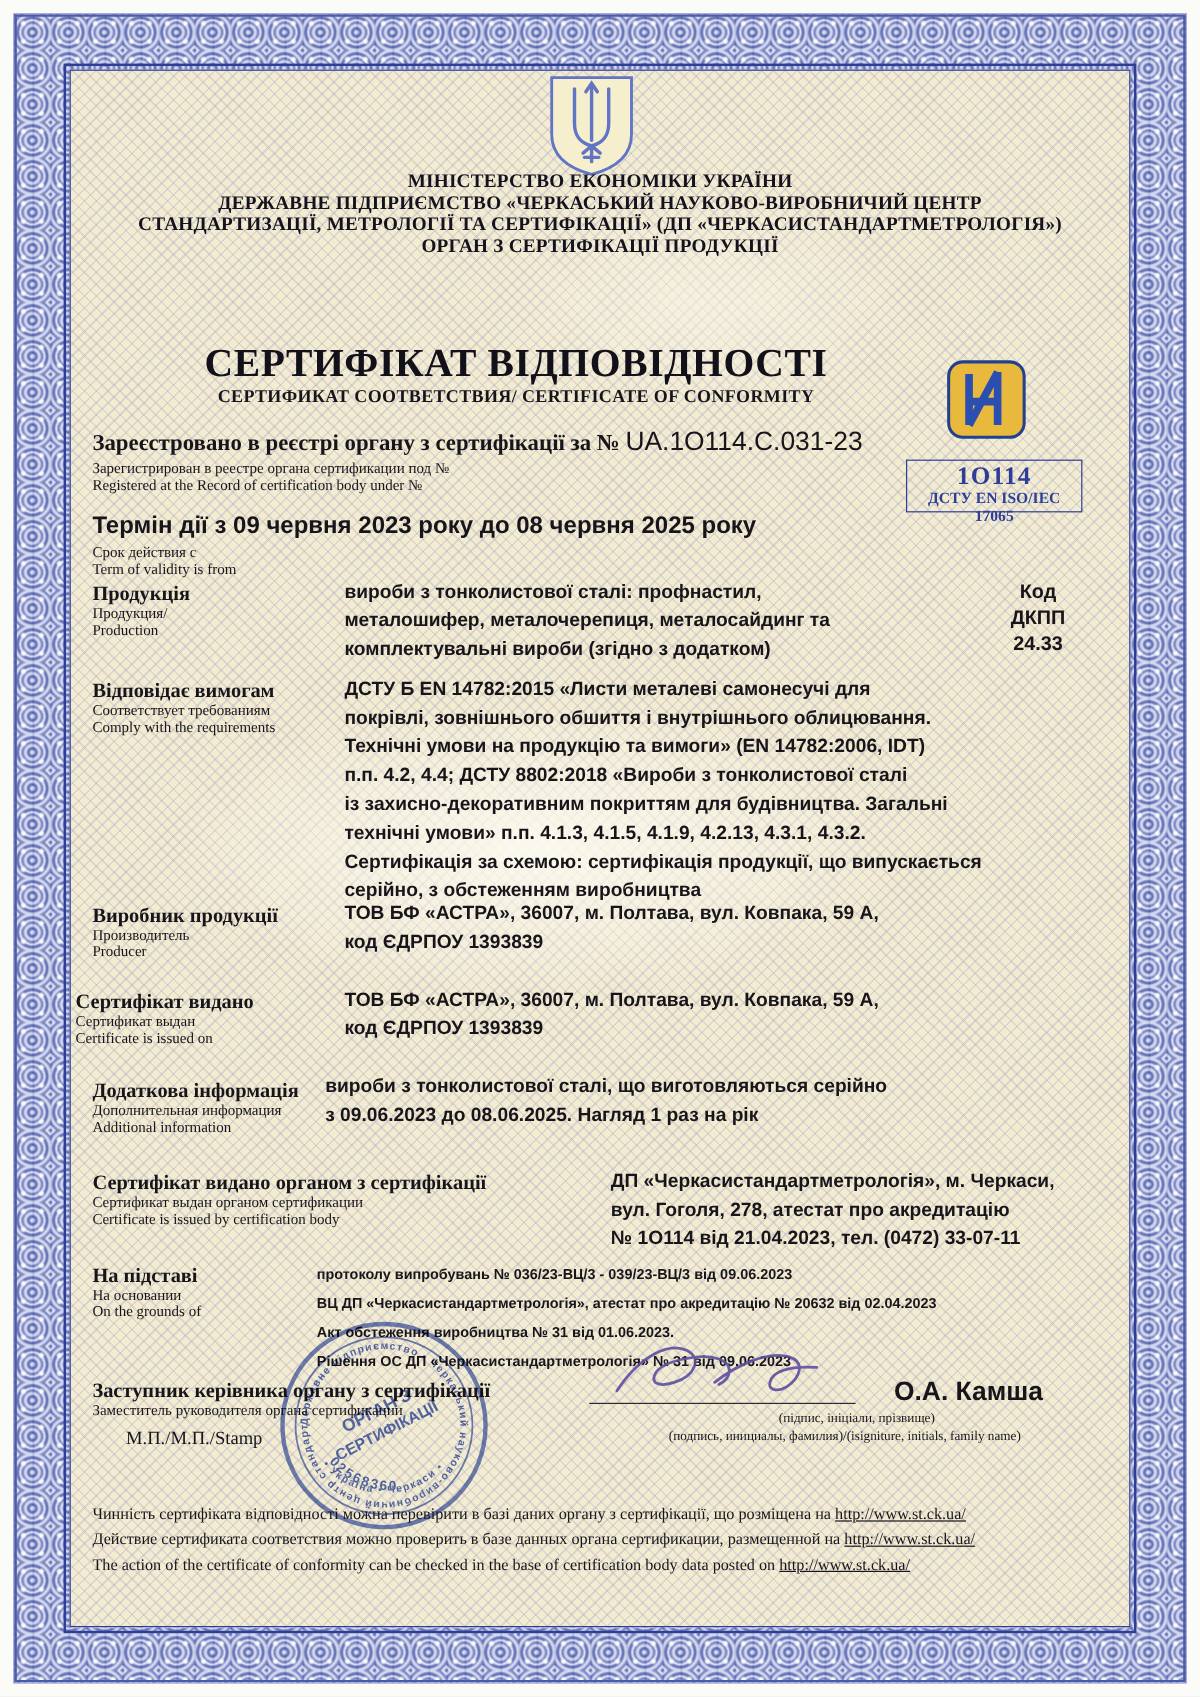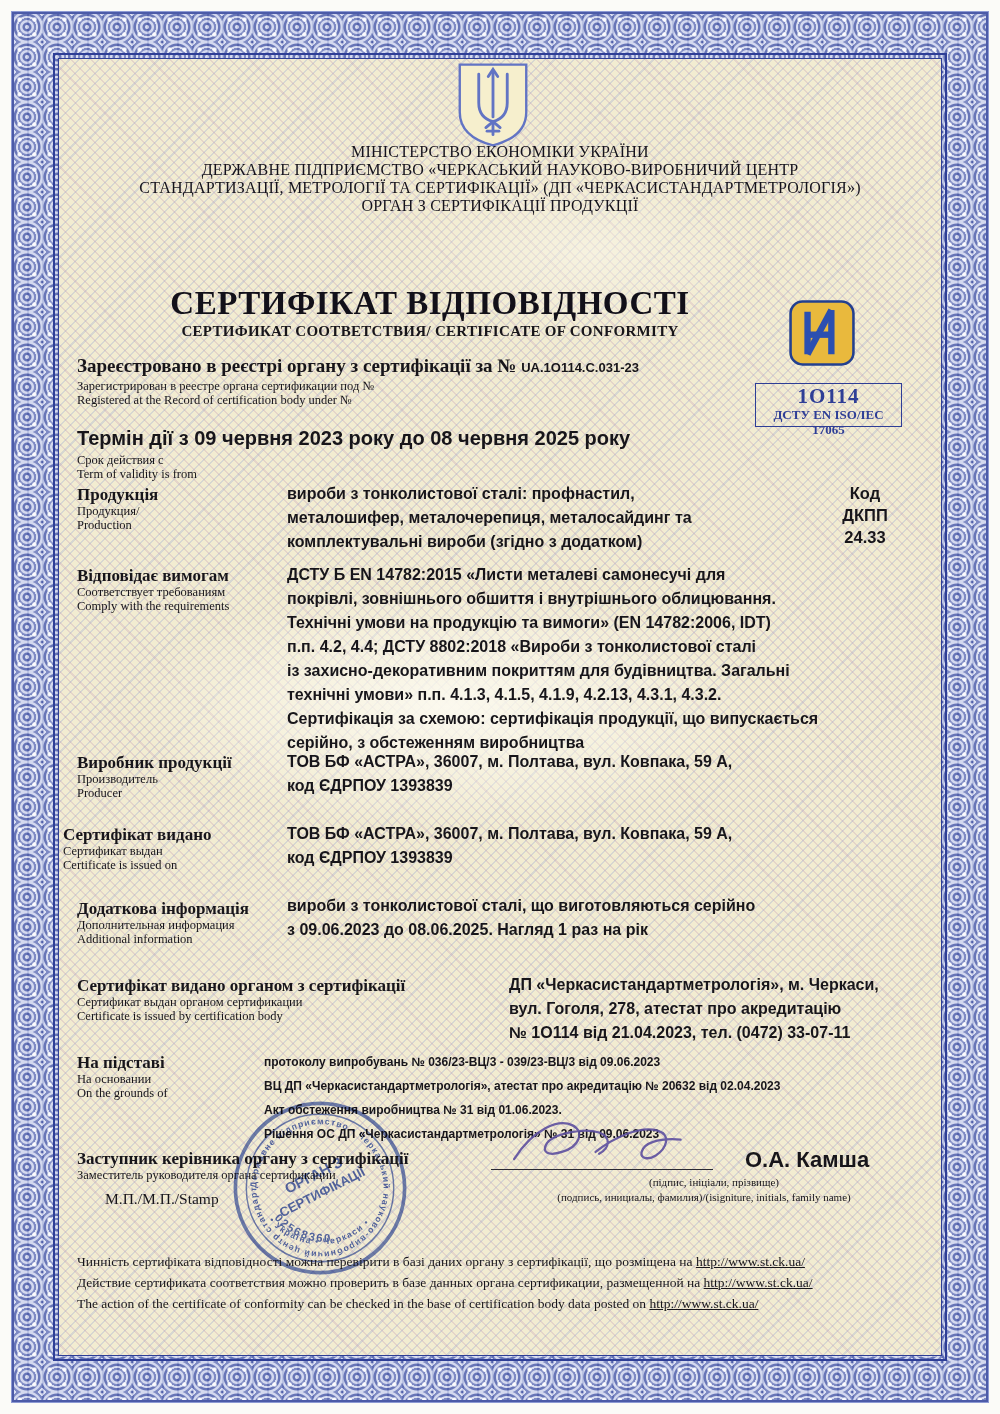--- a/index.html
+++ b/index.html
@@ -24,25 +24,25 @@
     position:absolute;inset:58px;border:1px solid #2e3e96;
     background-color:#f2ecd1;
     background-image:
       radial-gradient(ellipse 430px 170px at 44% 50%, rgba(252,250,240,.95), rgba(252,250,240,0) 72%),
       radial-gradient(ellipse 260px 120px at 60% 15%, rgba(250,247,235,.55), rgba(250,247,235,0) 70%),
       repeating-linear-gradient(45deg, rgba(190,146,178,.26) 0 1.5px, rgba(0,0,0,0) 1.5px 7px),
       repeating-linear-gradient(135deg, rgba(128,148,208,.24) 0 1.5px, rgba(0,0,0,0) 1.5px 7px);
   }
   .abs{position:absolute;}
   .ctr{text-align:center;width:100%;}
-  .hdr{font-weight:normal;font-size:16px;line-height:18px;letter-spacing:.2px;color:#14121c;}
+  .hdr{font-weight:bold;font-size:16px;line-height:18px;letter-spacing:.2px;color:#14121c;}
   .title{font-weight:bold;font-size:33px;letter-spacing:.5px;color:#121019;}
   .subtitle{font-weight:bold;font-size:15px;letter-spacing:.3px;}
   .reg-main{font-weight:bold;font-size:19px;}
-  .reg-num{font-family:"Liberation Sans",sans-serif;font-weight:bold;font-size:13px;}
+  .reg-num{font-family:"Liberation Sans",sans-serif;font-weight:normal;font-size:22px;}
   .sub{font-size:12.5px;line-height:14px;}
   .term{font-family:"Liberation Sans",sans-serif;font-weight:bold;font-size:20px;}
   .lbl{font-weight:bold;font-size:17px;line-height:19px;}
   .val{font-family:"Liberation Sans",sans-serif;font-weight:bold;font-size:16px;line-height:24px;white-space:pre-line;}
   .val-sm{font-family:"Liberation Sans",sans-serif;font-weight:bold;font-size:12px;line-height:24px;white-space:pre-line;}
   .code{font-family:"Liberation Sans",sans-serif;font-weight:bold;font-size:16.5px;line-height:22px;white-space:pre-line;text-align:center;}
   .accbox{border:1.5px solid #2e3e96;text-align:center;color:#2e3e96;padding-top:2px;}
   .accbox .c1{font-weight:bold;font-size:21px;line-height:21px;letter-spacing:1px;}
   .accbox .c2{font-weight:bold;font-size:13px;line-height:15px;}
   .foot{font-size:13.5px;line-height:21px;}
@@ -161,21 +161,21 @@
       <div class="abs val" style="left:228px;top:-3px;width:580px">ТОВ БФ «АСТРА», 36007, м. Полтава, вул. Ковпака, 59 А,
 код ЄДРПОУ 1393839</div>
     </div>
 
     <div class="abs" style="left:0;top:840px;width:880px">
       <div class="abs" style="left:18px;top:0;width:205px">
         <div class="lbl">Додаткова інформація</div>
         <div class="sub">Дополнительная информация</div>
         <div class="sub">Additional information</div>
       </div>
-      <div class="abs val" style="left:228px;top:-5px;width:580px">вироби з тонколистової сталі, що виготовляються серійно
+      <div class="abs val" style="left:212px;top:-5px;width:580px">вироби з тонколистової сталі, що виготовляються серійно
 з 09.06.2023 до 08.06.2025. Нагляд 1 раз на рік</div>
     </div>
 
     <div class="abs" style="left:0;top:917px;width:880px">
       <div class="abs" style="left:18px;top:0;width:420px">
         <div class="lbl">Сертифікат видано органом з сертифікації</div>
         <div class="sub">Сертификат выдан органом сертификации</div>
         <div class="sub">Certificate is issued by certification body</div>
       </div>
       <div class="abs val" style="left:450px;top:-3px;width:420px">ДП «Черкасистандартметрологія», м. Черкаси,

